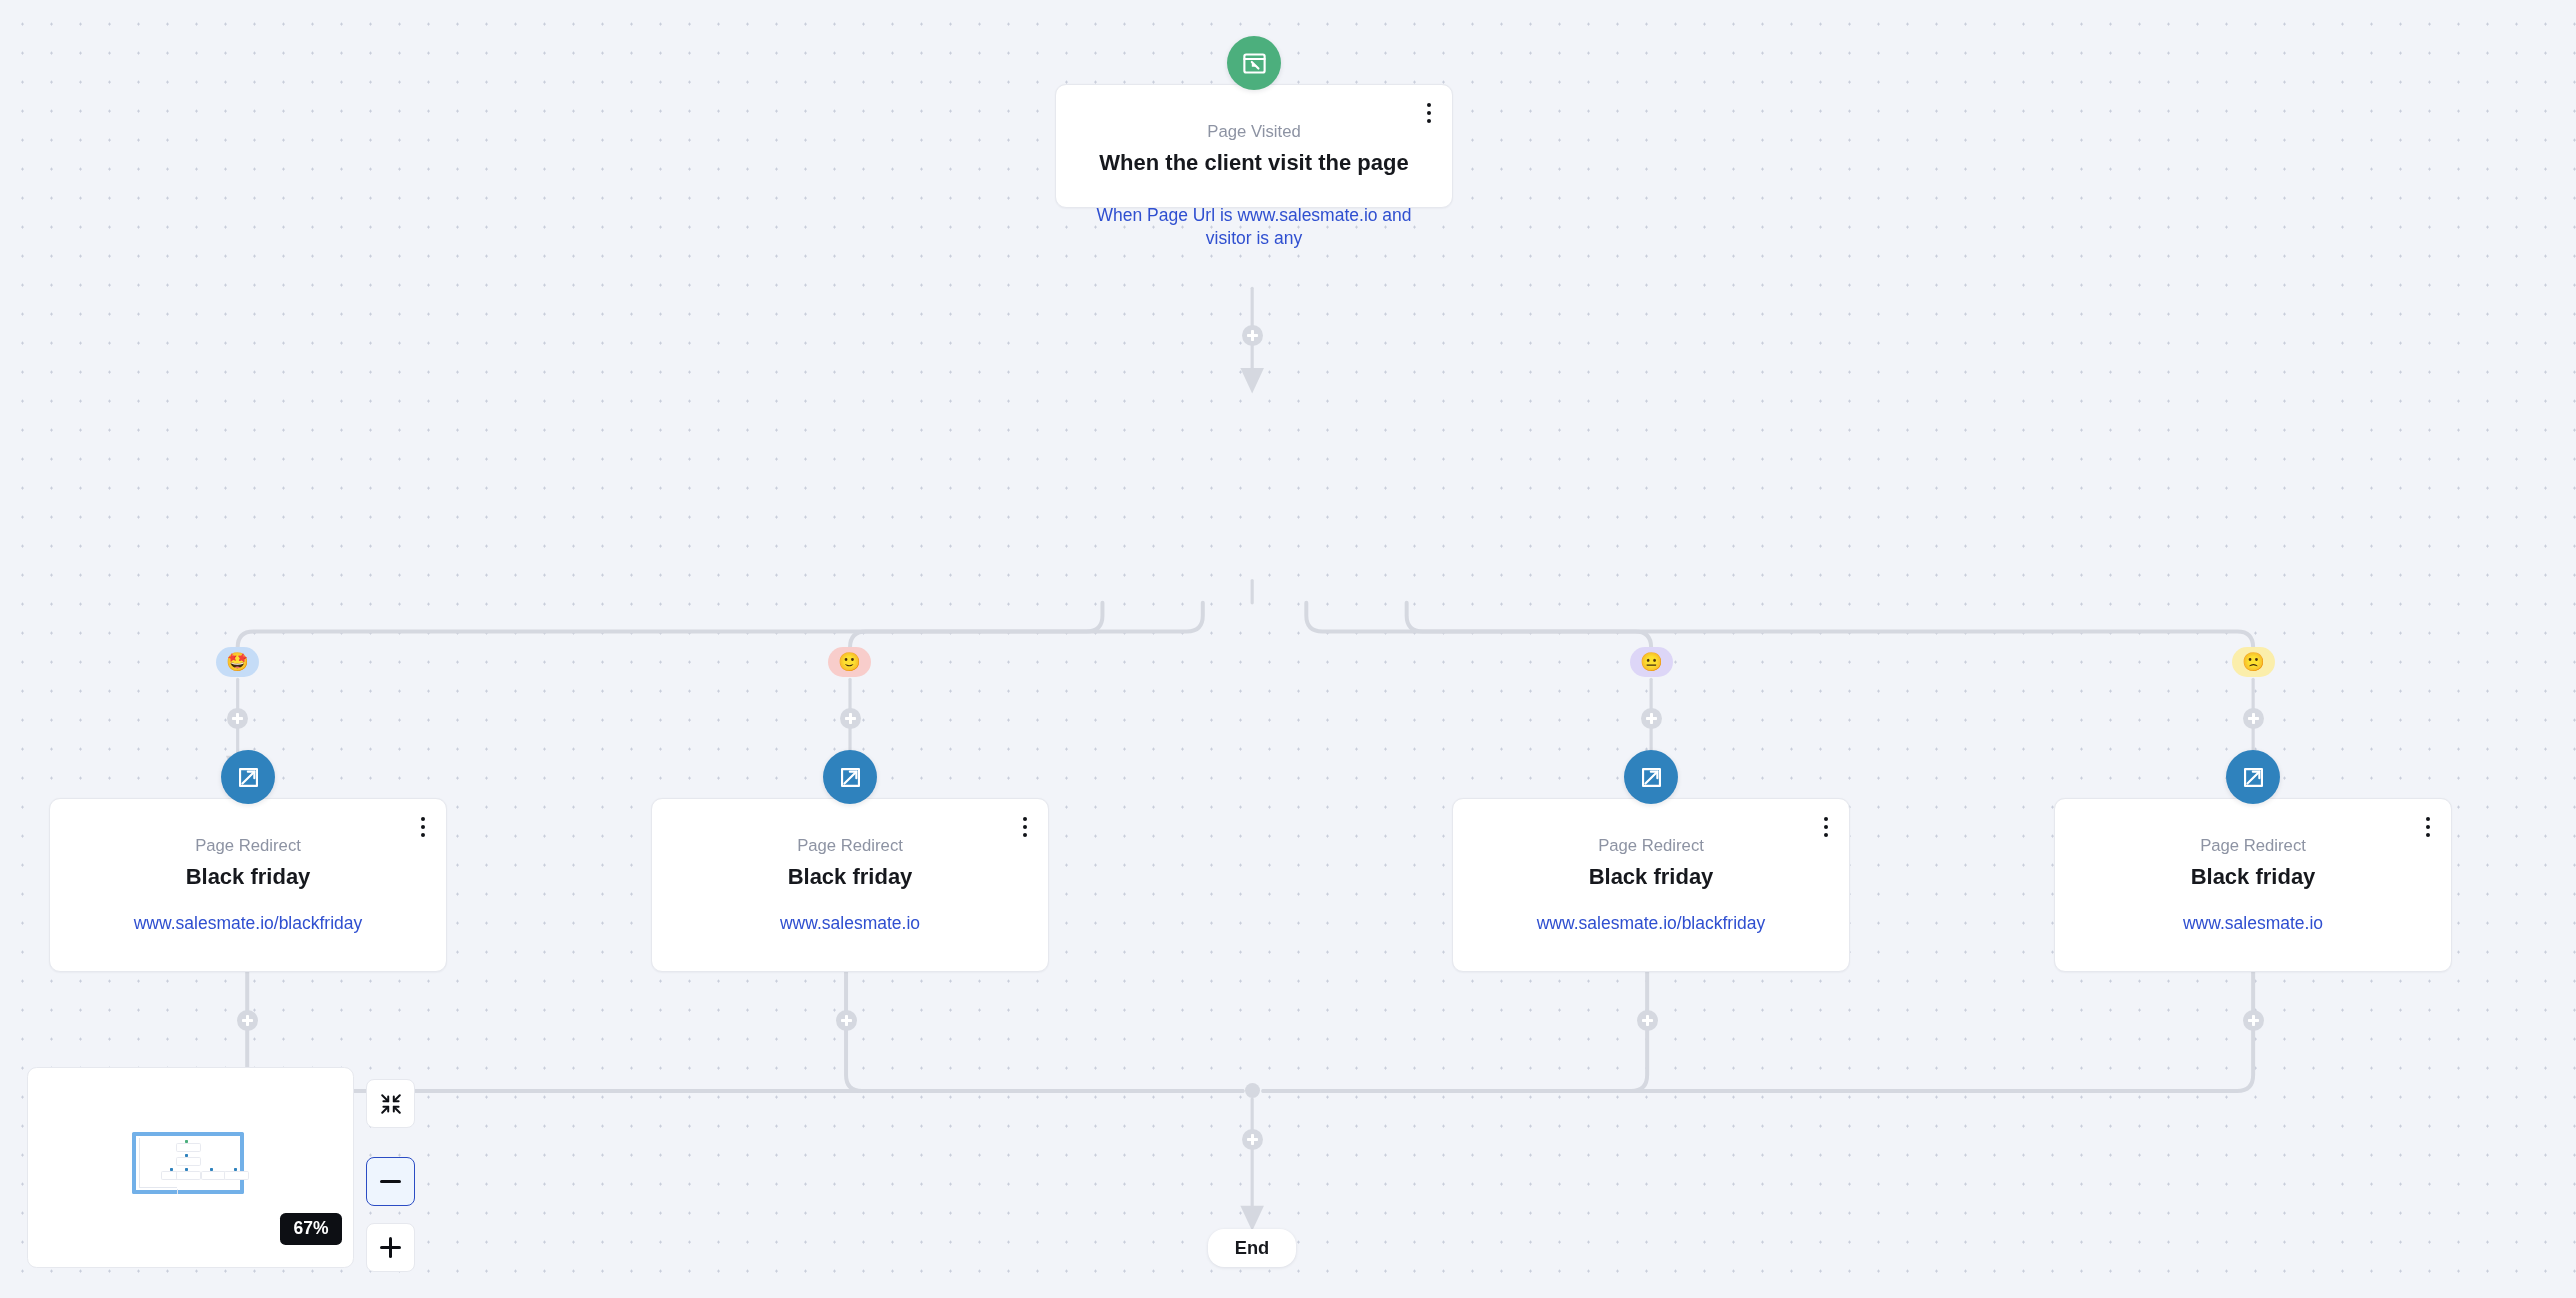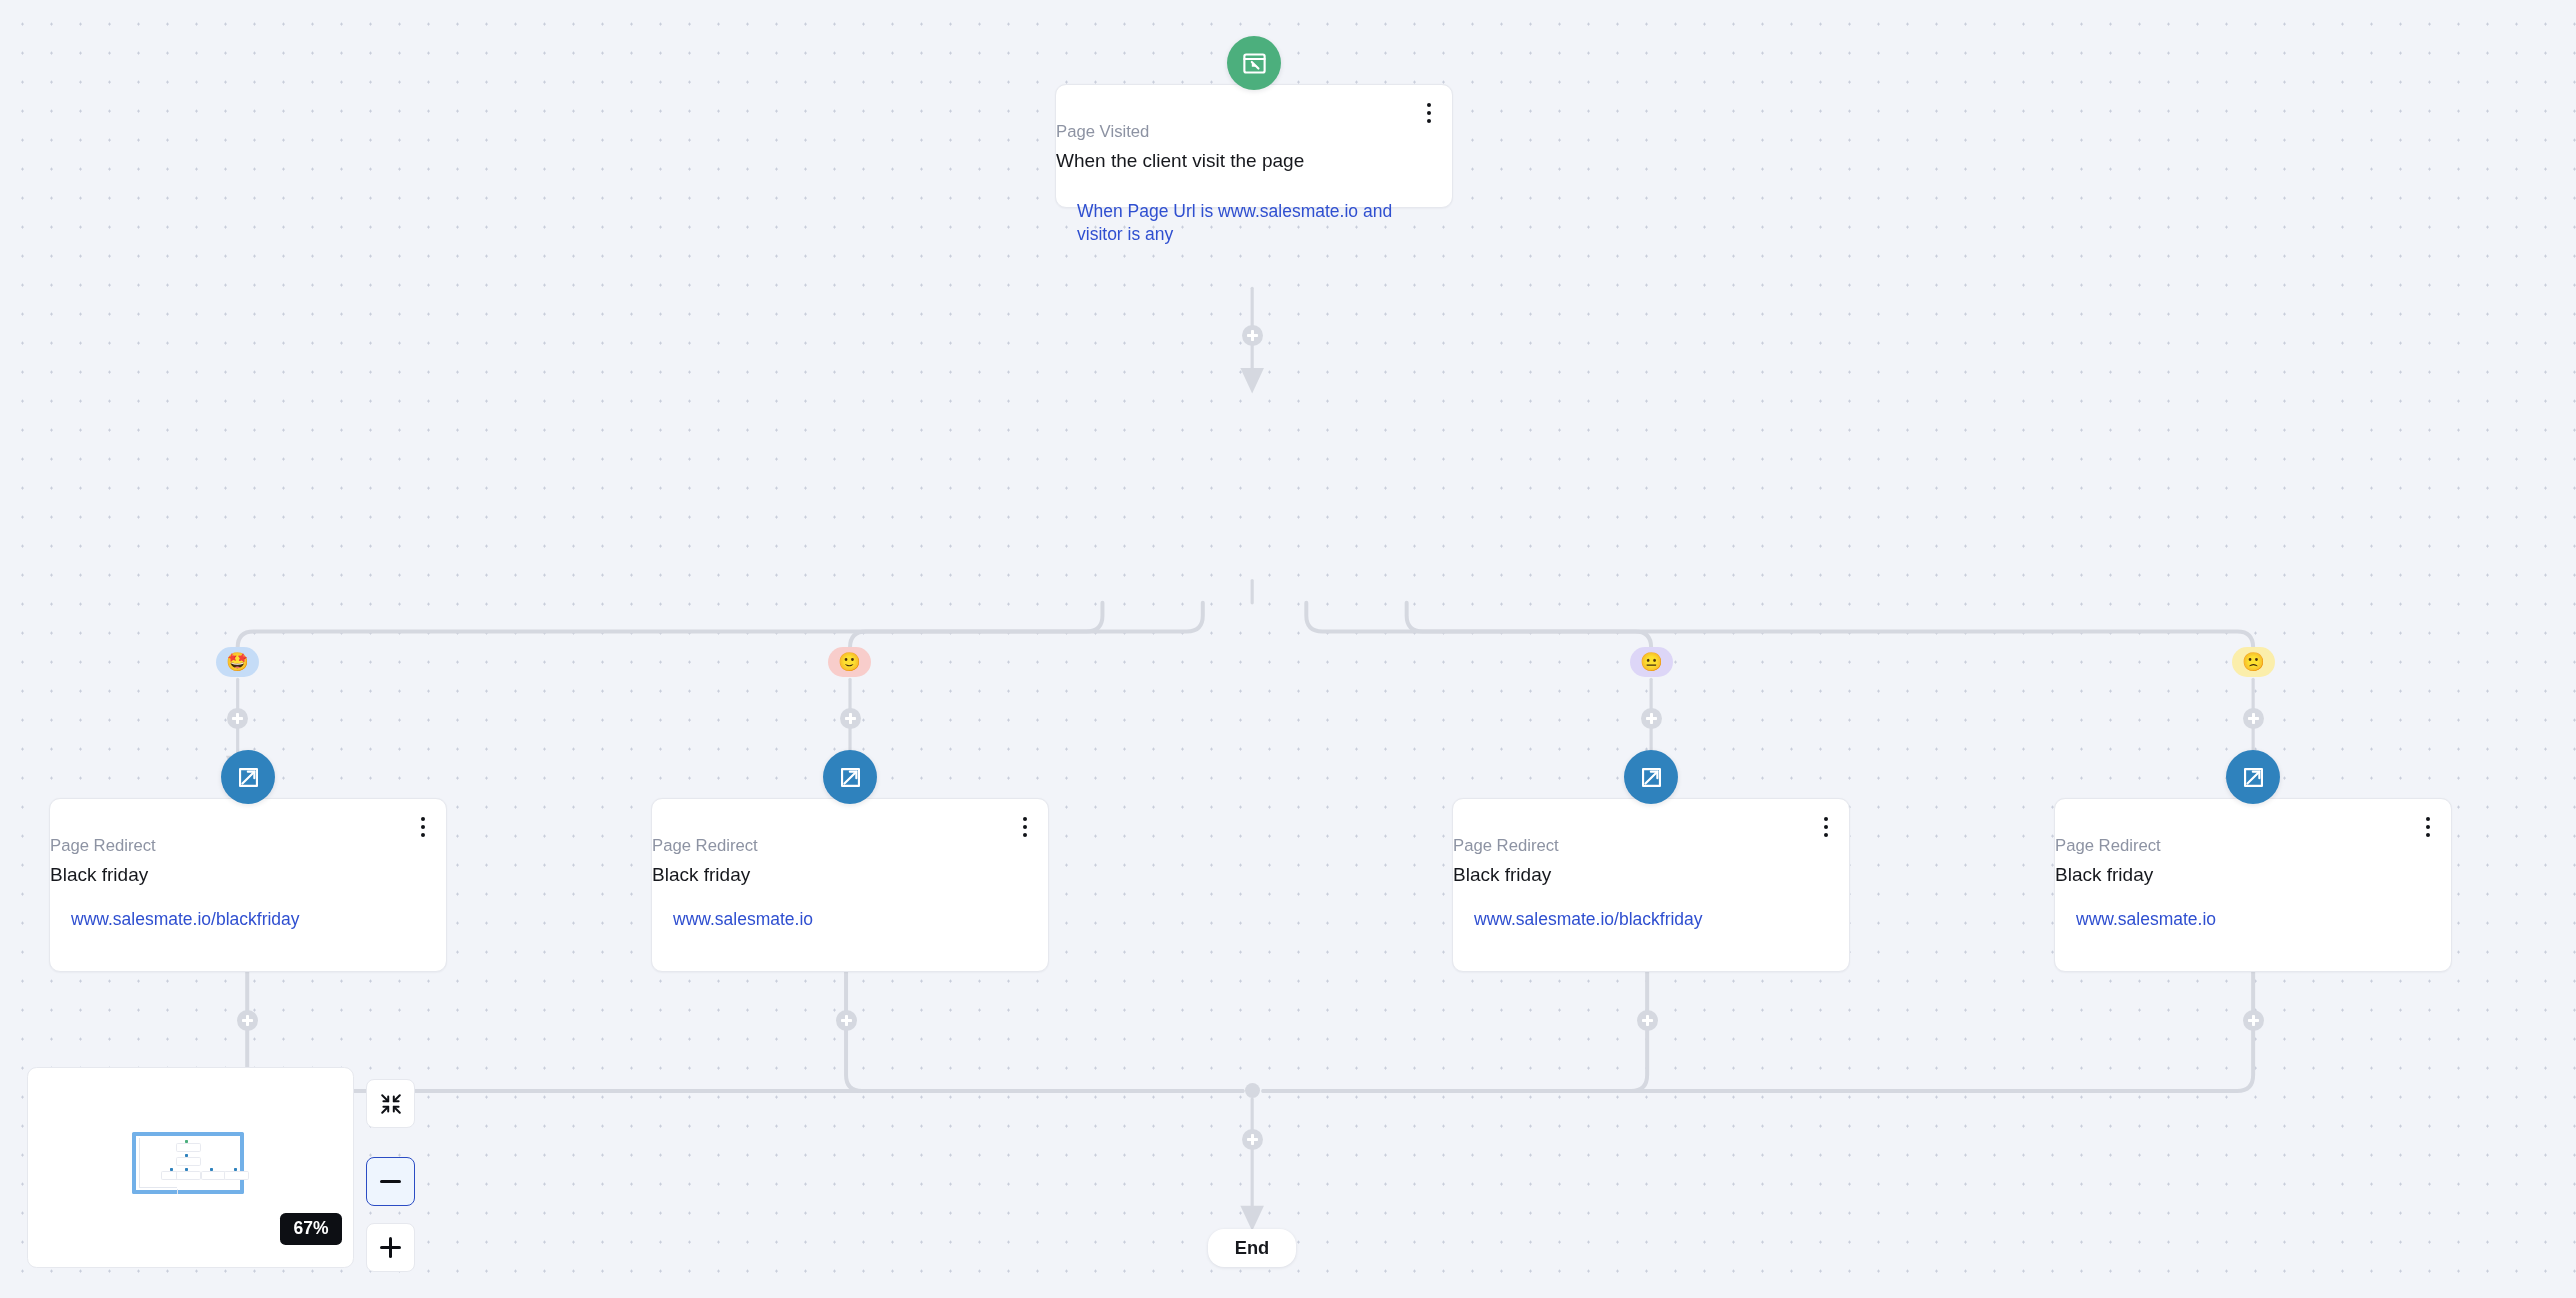--- a/index.html
+++ b/index.html
@@ -88,31 +88,31 @@
   .kebab i {
     display: block;
     width: 4px;
     height: 4px;
     border-radius: 50%;
     background: #111318;
   }
 
   .node-body {
     padding-top: 37px;
-    text-align: left;
+    text-align: center;
   }
   .node-kind {
     font-size: 16.7px;
     color: #8d93a3;
     line-height: 1.2;
     margin-bottom: 7.2px;
   }
   .node-title {
-    font-size: 19px;
-    font-weight: 400;
+    font-size: 22px;
+    font-weight: 700;
     color: #16181d;
     line-height: 1.25;
   }
   .node-link {
     margin-top: 27px;
     font-size: 17.5px;
     color: #2f4fd0;
     line-height: 1.32;
     padding: 0 21px;
     cursor: pointer;

